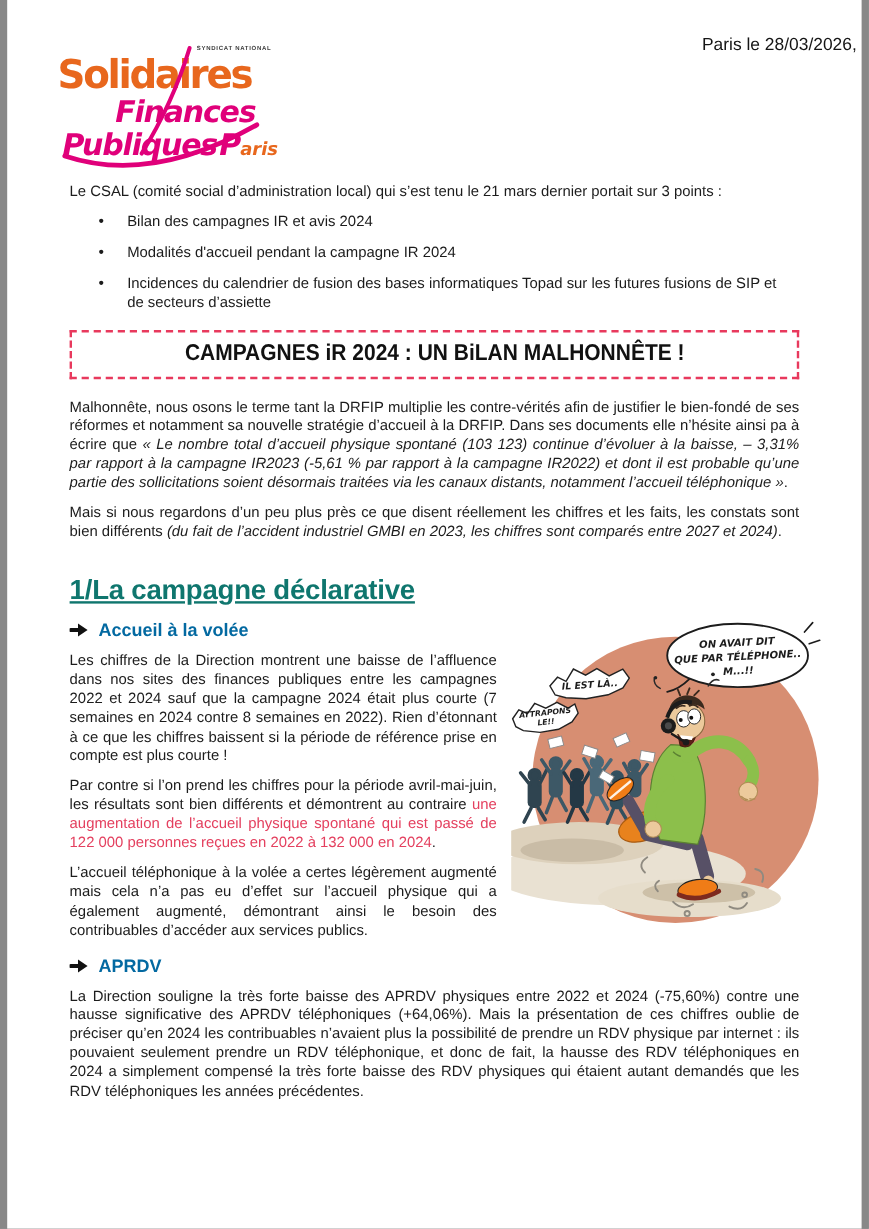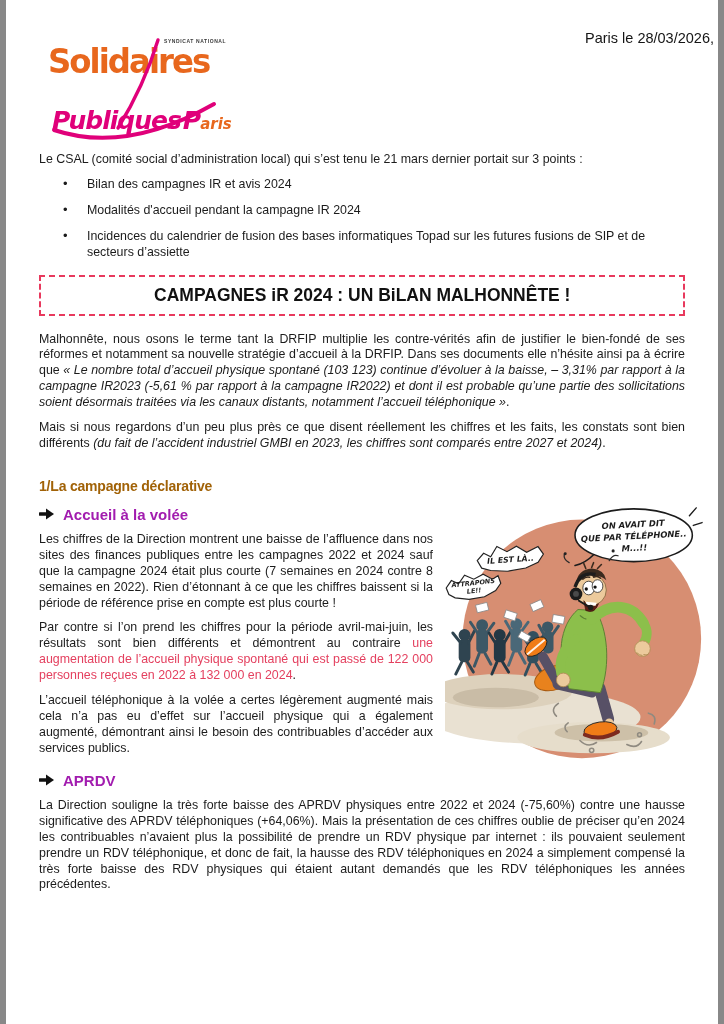--- a/index.html
+++ b/index.html
@@ -20,47 +20,48 @@
   .logo .p-rest { font-size:15px; color:#e8671d; letter-spacing:0; }
   .logo svg.swoosh { position:absolute; inset:0; overflow:visible; pointer-events:none; }
   .date { position:absolute; top:30px; right:4px; font-size:14.5px; color:#151515; }
   .titles { position:absolute; left:225px; right:10px; top:68px; text-align:center; }
   .title { font-size:25px; font-weight:900; letter-spacing:-.5px; color:#111;
            display:inline-block; transform:scaleX(.85); transform-origin:center; white-space:nowrap; }
   .subtitle { margin-top:2px; font-size:23px; font-weight:900; font-style:italic; letter-spacing:-.5px; color:#e73c5a;
            display:inline-block; transform:scaleX(.88); transform-origin:center; white-space:nowrap; }
   .titles .stack { display:flex; flex-direction:column; align-items:center; }
   
-  .content { padding:0 33px; }
+  .content { padding:0 52px; }
   p.body { font-size:12.4px; line-height:15.9px; text-align:justify; margin:0 0 9px 0; color:#1c1c1c; }
   .lead { margin-top:20px; margin-bottom:10px; text-align:left; }
   ul.bullets { list-style:none; margin:2px 0 14px 0; }
   ul.bullets li { position:relative; padding-left:48px; padding-right:10px; margin-bottom:10px; font-size:12.4px; line-height:15.9px; }
   ul.bullets .dot { position:absolute; left:24px; top:-1px; font-size:13px; }
   .banner { border:2px dashed #e8395d; margin:14px 0 16px 0; padding:7px 4px 8px 4px; text-align:center; }
   .banner span { display:inline-block; font-size:19px; font-weight:900; letter-spacing:0; color:#111; transform:scaleX(.92); white-space:nowrap; }
-  .h1 { font-size:14px; font-weight:800; letter-spacing:-.2px; margin:26px 0 12px 0; color:#a16207; }
-  .subhead { display:flex; align-items:center; gap:8px; font-size:15px; font-weight:800; color:#a21caf; margin:0 0 9px 0; }
+  .h1 { font-size:23px; font-weight:800; letter-spacing:-.2px; margin:26px 0 12px 0; color:#0f766e;text-decoration:underline; }
+  .subhead { display:flex; align-items:center; gap:8px; font-size:15px; font-weight:800; color:#0369a1; margin:0 0 9px 0; }
   .subhead svg { flex:0 0 auto; }
   .red { color:#e4405f; }
   .wrap { overflow:visible; }
   .illo { float:right; width:262px; height:266px; margin:-6px -22px 2px 12px; }
   .clear { clear:both; }
   .aprdv { margin-top:4px; }
   i { font-style:italic; }
 </style>
 </head>
 <body>
 
 <div class="page">
 
   <div class="header">
     <div class="logo">
       <div class="tagline">SYNDICAT NATIONAL</div>
       <div class="l1">Solidaires</div>
+      <div class="l2">Finances</div>
       <div class="l3"><span>Publiques</span><span class="p-cap">P</span><span class="p-rest">aris</span></div>
       <svg class="swoosh" viewBox="0 0 195 122">
         <path d="M8,106 Q80,130 168,80" fill="none" stroke="#e0007a" stroke-width="4" stroke-linecap="round"></path>
         <path d="M72,104 Q98,62 112,16" fill="none" stroke="#e0007a" stroke-width="3.4" stroke-linecap="round"></path>
       </svg>
     </div>
     <div class="date">Paris le 28/03/2026,</div>
   </div>
 
   <div class="content">

